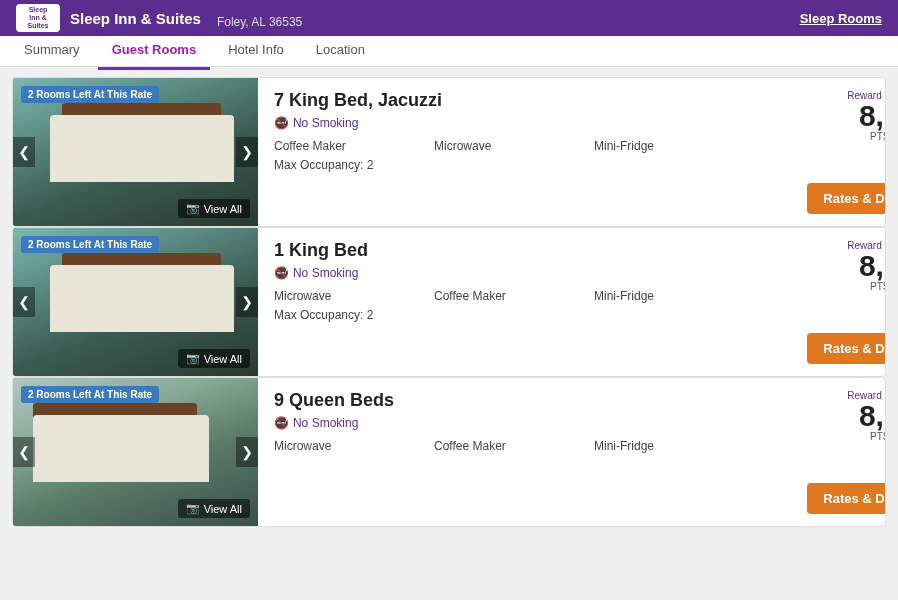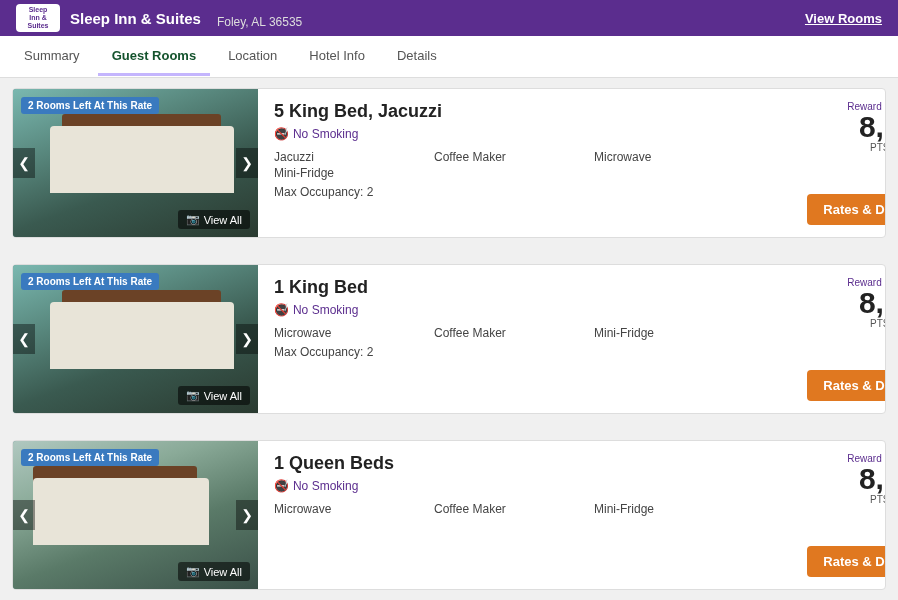--- a/index.html
+++ b/index.html
@@ -55,43 +55,43 @@
       cursor: pointer;
     }
 
     
     .nav {
       background: #fff;
       display: flex;
       align-items: center;
       padding: 0 10px;
       border-bottom: 1px solid #ddd;
-      height: 42px;
+      height: 31px;
       gap: 4px;
     }
     .nav-item {
       padding: 10px 14px;
       cursor: pointer;
       font-size: 13px;
       color: #555;
       border-bottom: 3px solid transparent;
       position: relative;
     }
     .nav-item.active {
       font-weight: bold;
-      color: #14532d;
-      border-bottom: 3px solid #c4b5fd;
+      color: #a21caf;
+      border-bottom: 3px solid #6d28d9;
     }
 
     
     .main {
       padding: 10px 12px;
       display: flex;
       flex-direction: column;
-      gap: 26px;
+      gap: 0;
     }
 
     
     .room-card {
       background: #fff;
       border: 1px solid #ddd;
       border-radius: 4px;
       display: flex;
       overflow: hidden;
       min-height: 150px;
@@ -259,55 +259,53 @@
 <body>
 
 <div class="header">
   <div class="header-left">
     <div class="logo-box">
       <div class="logo-text">Sleep<br>Inn &amp; Suites</div>
     </div>
     <span class="hotel-name">Sleep Inn &amp; Suites</span>
     <span class="hotel-location">Foley, AL 36535</span>
   </div>
-  <span class="view-rooms-link">View Rooms</span>
+  <span class="view-rooms-link">Sleep Rooms</span>
 </div>
 
 <nav class="nav">
   <div class="nav-item">Summary</div>
   <div class="nav-item active">Guest Rooms</div>
+  <div class="nav-item">Hotel Info</div>
   <div class="nav-item">Location</div>
-  <div class="nav-item">Hotel Info</div>
-  <div class="nav-item">Details</div>
 </nav>
 
 <div class="main">
 
   <div class="room-card">
     <div class="room-image-section">
       <div class="room-badge">2 Rooms Left At This Rate</div>
       <div class="room-img-bg">
         <div class="bed-headboard"></div>
         <div class="bed-shape"></div>
       </div>
       <div class="nav-arrow left">❮</div>
       <div class="nav-arrow right">❯</div>
       <div class="view-all-btn">
         <span>📷</span>
         <span>View All</span>
       </div>
     </div>
     <div class="room-details">
-      <div class="room-title">5 King Bed, Jacuzzi</div>
+      <div class="room-title">7 King Bed, Jacuzzi</div>
       <div class="no-smoking">
         <span>🚭</span>
         <span>No Smoking</span>
       </div>
       <div class="amenities-grid">
-        <div class="amenity-item">Jacuzzi</div>
         <div class="amenity-item">Coffee Maker</div>
         <div class="amenity-item">Microwave</div>
         <div class="amenity-item">Mini-Fridge</div>
       </div>
       <div class="max-occupancy">Max Occupancy: 2</div>
     </div>
     <div class="room-pricing">
       <div>
         <div class="reward-night-label">Reward Night From</div>
         <div class="pts-block">
@@ -366,21 +364,21 @@
         <div class="bed-shape" style="left:8%;right:20%;"></div>
       </div>
       <div class="nav-arrow left">❮</div>
       <div class="nav-arrow right">❯</div>
       <div class="view-all-btn">
         <span>📷</span>
         <span>View All</span>
       </div>
     </div>
     <div class="room-details">
-      <div class="room-title">1 Queen Beds</div>
+      <div class="room-title">9 Queen Beds</div>
       <div class="no-smoking">
         <span>🚭</span>
         <span>No Smoking</span>
       </div>
       <div class="amenities-grid">
         <div class="amenity-item">Microwave</div>
         <div class="amenity-item">Coffee Maker</div>
         <div class="amenity-item">Mini-Fridge</div>
       </div>
     </div>

